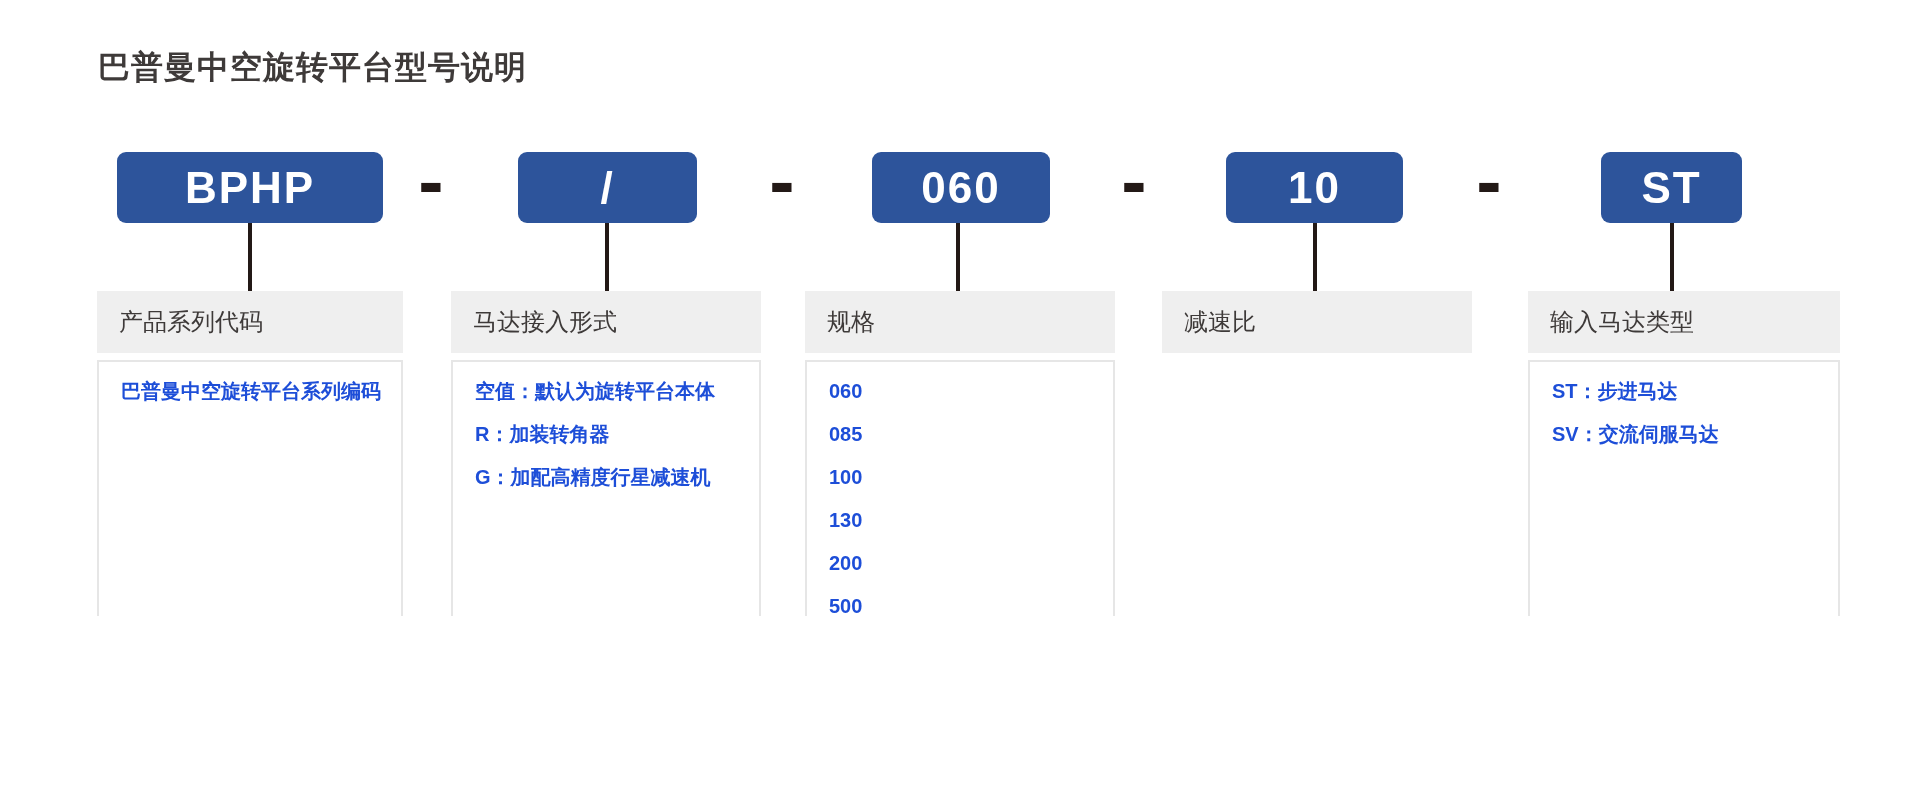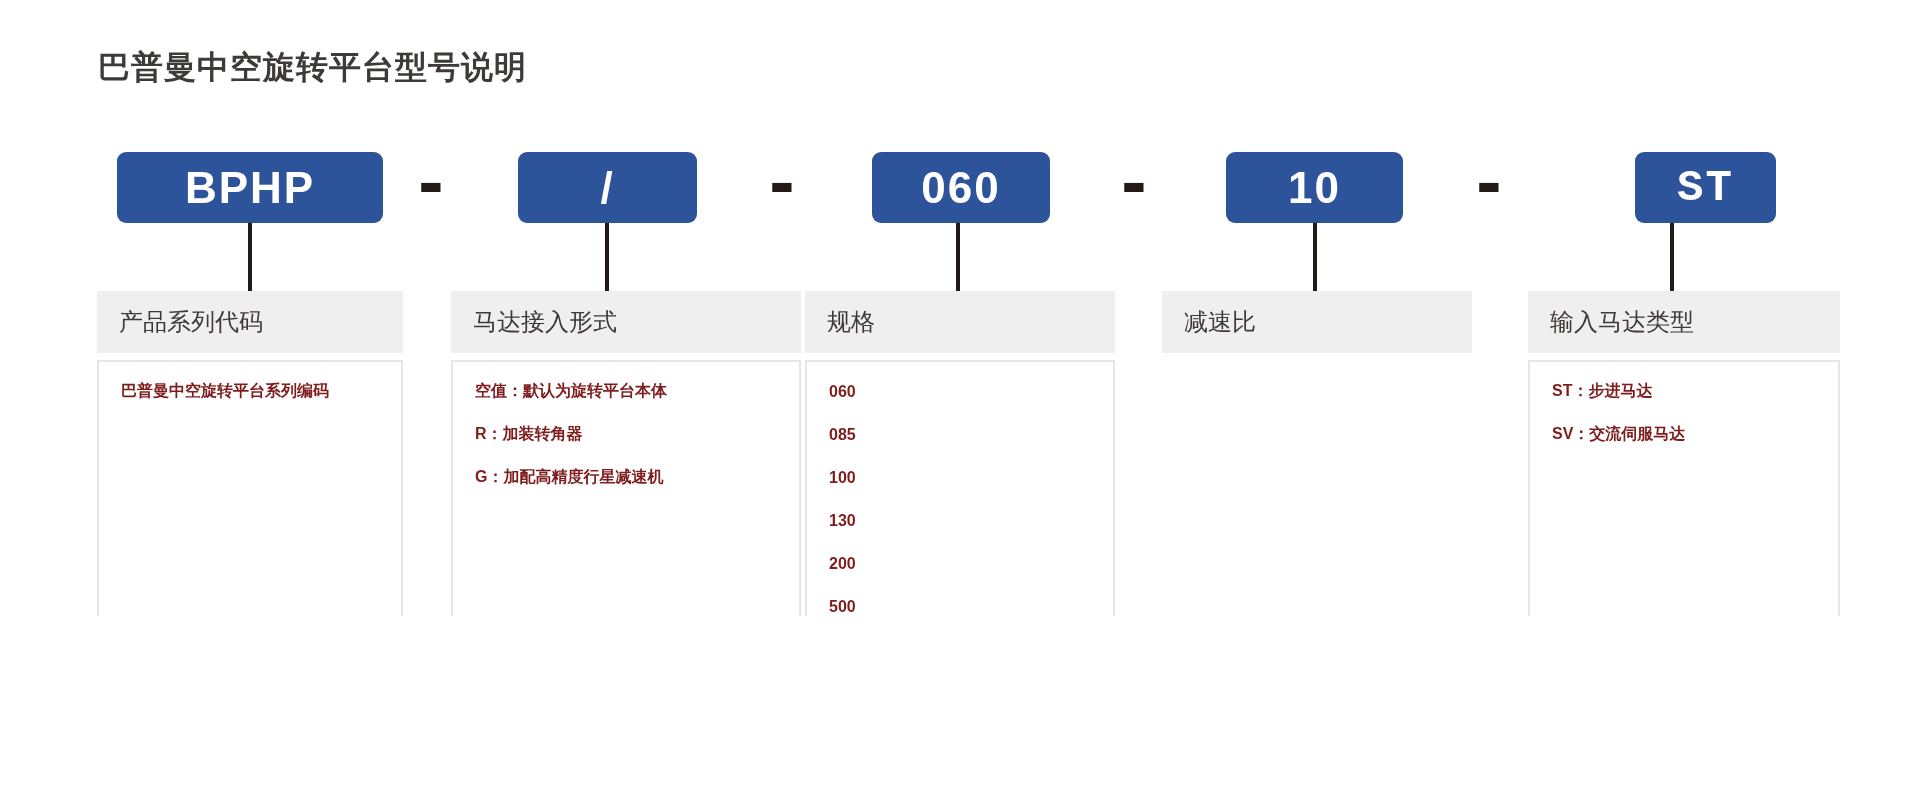--- a/index.html
+++ b/index.html
@@ -32,21 +32,21 @@
     justify-content: center;
     font-size: 44px;
     font-weight: bold;
     letter-spacing: 2px;
     border-radius: 9px;
   }
   .code-box-1 { left: 117px;  width: 266px; }
   .code-box-2 { left: 518px;  width: 179px; }
   .code-box-3 { left: 872px;  width: 178px; }
   .code-box-4 { left: 1226px; width: 177px; }
-  .code-box-5 { left: 1635px; width: 141px; font-family: Liberation Mono, monospace; }
+  .code-box-5 { left: 1601px; width: 141px; }
   
   .dash {
     position: absolute;
     top: 145px;
     height: 71px;
     width: 44px;
     display: flex;
     align-items: center;
     justify-content: center;
     color: #231916;
@@ -71,21 +71,21 @@
   .connector-4 { left: 1313px; }
   .connector-5 { left: 1670px; }
   
   .card {
     position: absolute;
     top: 291px;
     height: 349px;
     border-radius: 10px;
   }
   .card-1 { left: 97px;   width: 306px; }
-  .card-2 { left: 451px;  width: 310px; padding-left: 40px; }
+  .card-2 { left: 451px;  width: 310px; }
   .card-3 { left: 805px;  width: 310px; }
   .card-4 { left: 1162px; width: 310px; }
   .card-5 { left: 1528px; width: 312px; }
   .card-header {
     position: absolute;
     top: 0; left: 0; right: 0;
     height: 62px;
     background: #efefef;
     display: flex;
     align-items: center;
@@ -102,23 +102,23 @@
     box-sizing: border-box;
     padding-top: 8px;
   }
   .card-item {
     height: 43px;
     display: flex;
     align-items: center;
     padding-left: 22px;
     padding-right: 6px;
     box-sizing: border-box;
-    font-size: 16px;
+    font-size: 20px;
     font-weight: bold;
-    color: #7f1d1d;
+    color: #1d4ed8;
     white-space: nowrap;
   }
 </style>
 </head>
 <body>
 
 <div class="canvas">
 
   <div class="page-title">巴普曼中空旋转平台型号说明</div>
 

